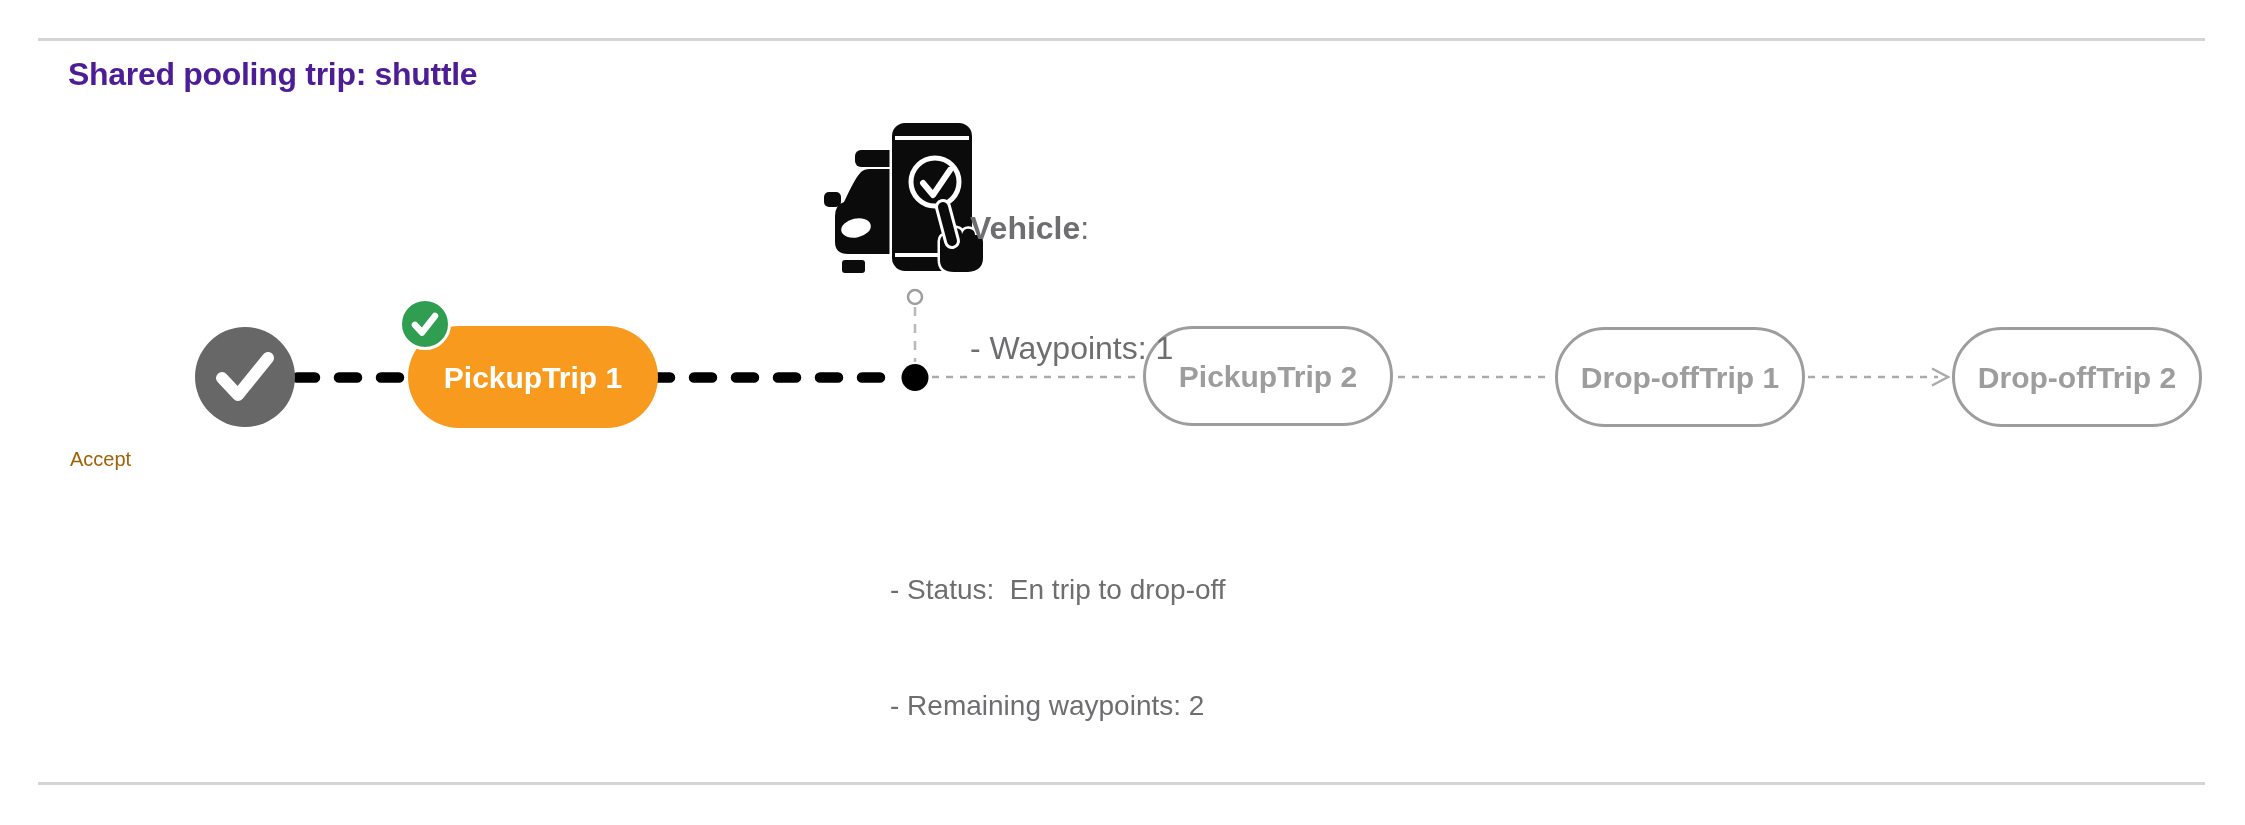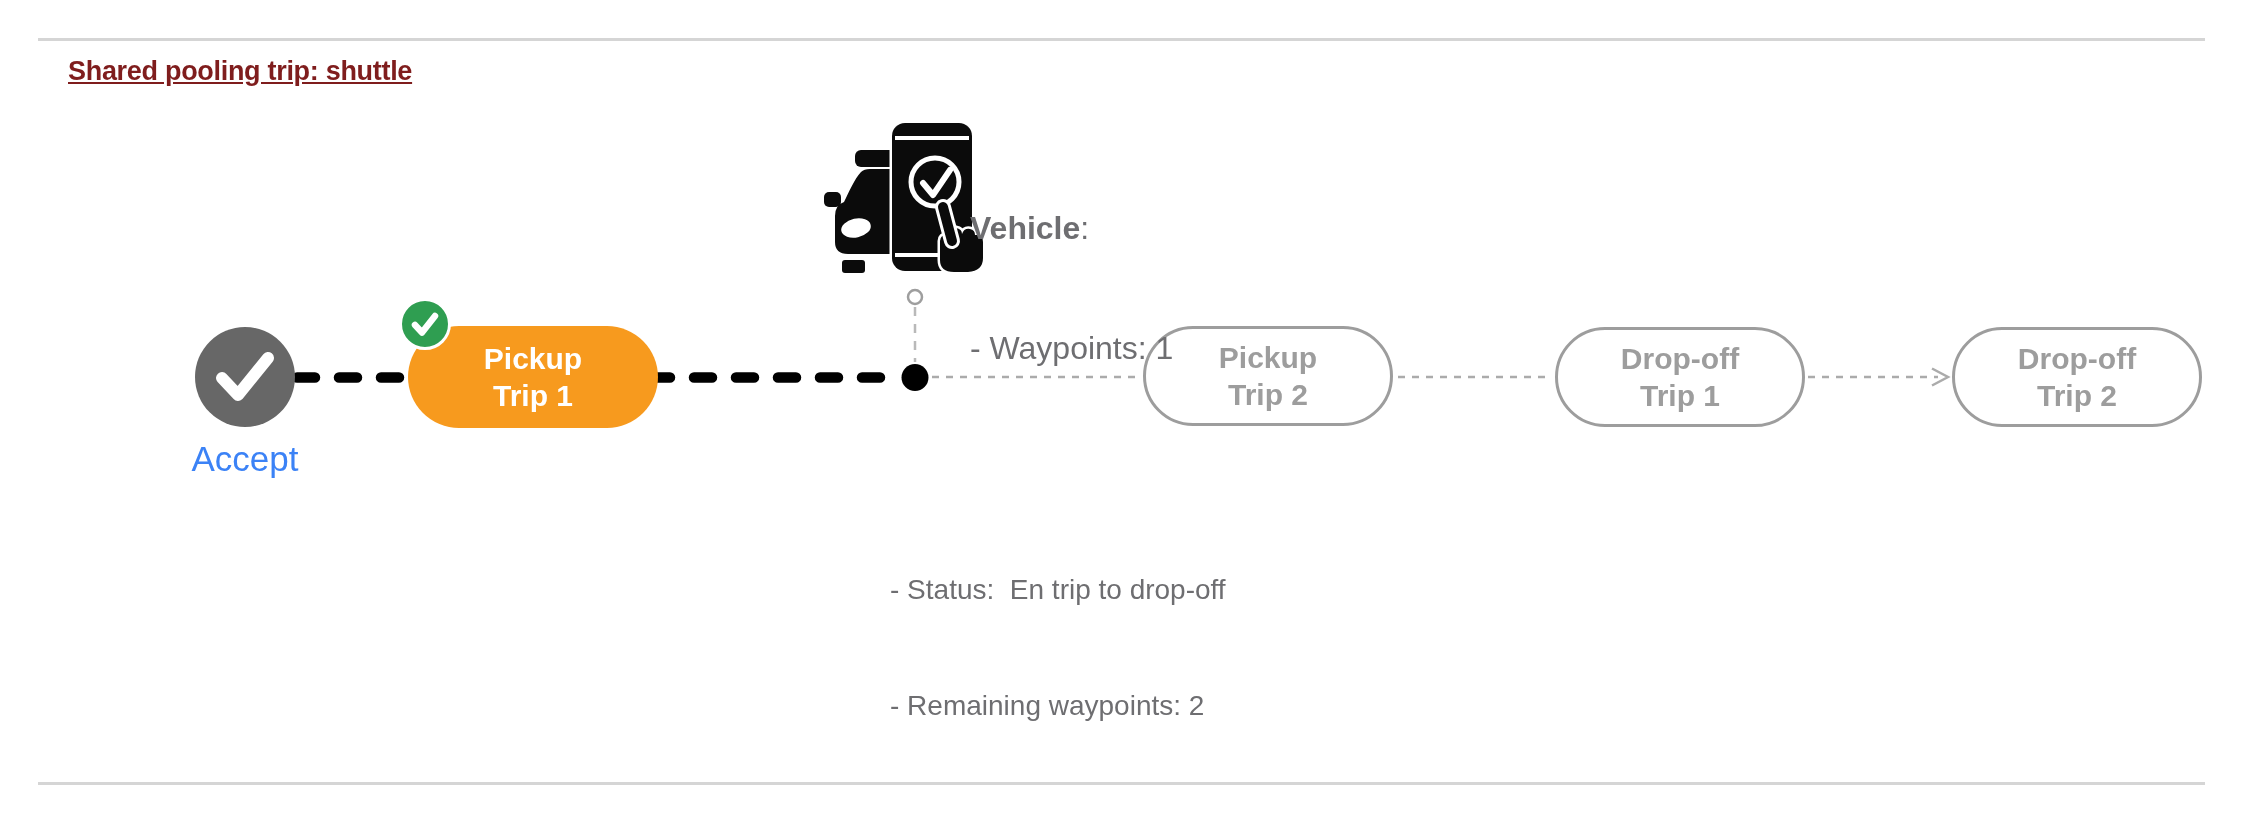--- a/index.html
+++ b/index.html
@@ -4,37 +4,37 @@
 <style>
   html,body{margin:0;padding:0;background:#ffffff;}
   .stage{
     position:relative;width:2245px;height:825px;background:#ffffff;overflow:hidden;
     font-family:"Liberation Sans", sans-serif;
   }
   .hairline{position:absolute;left:38px;width:2167px;height:3px;background:var(--hairline,#d5d5d5);}
   .hairline--top{top:38px;}
   .hairline--bottom{top:782px;}
   .title{
-    position:absolute;left:68px;top:56px;font-size:27px;font-weight:700;color:#7f1d1d;
-    letter-spacing:-0.3px;white-space:nowrap;text-decoration:underline;
+    position:absolute;left:68px;top:56px;font-size:32px;font-weight:700;color:#4c1d95;
+    letter-spacing:-0.3px;white-space:nowrap;
   }
   .connectors{position:absolute;left:0;top:0;}
   
   .accept-circle{
     position:absolute;left:195px;top:327px;width:100px;height:100px;border-radius:50%;
     background:var(--done-gray,#676767);display:flex;align-items:center;justify-content:center;
   }
   .accept-label{
-    position:absolute;left:70px;top:441px;width:350px;text-align:center;
-    font-size:35px;line-height:36.5px;color:#3b82f6;
+    position:absolute;left:70px;top:441px;width:350px;text-align:left;
+    font-size:20px;line-height:36.5px;color:#a16207;
   }
   
   .pill{
     position:absolute;width:250px;height:102px;border-radius:51px;box-sizing:border-box;
-    display:flex;flex-direction:column;align-items:center;justify-content:center;
+    display:flex;flex-direction:row;align-items:center;justify-content:center;
     font-size:30px;font-weight:700;line-height:37px;text-align:left;
   }
   .pill--current{background:var(--accent-orange,#F79A1E);color:#ffffff;}
   .pill--upcoming{background:#ffffff;border:3px solid var(--pending-gray,#9D9D9D);color:var(--pending-gray,#9D9D9D);height:100px;}
   .pill-1{left:408px;top:326px;}
   .pill-2{left:1143px;top:326px;}
   .pill-3{left:1555px;top:327px;}
   .pill-4{left:1952px;top:327px;}
   .badge{
     position:absolute;left:399px;top:298px;width:46px;height:46px;border-radius:50%;

